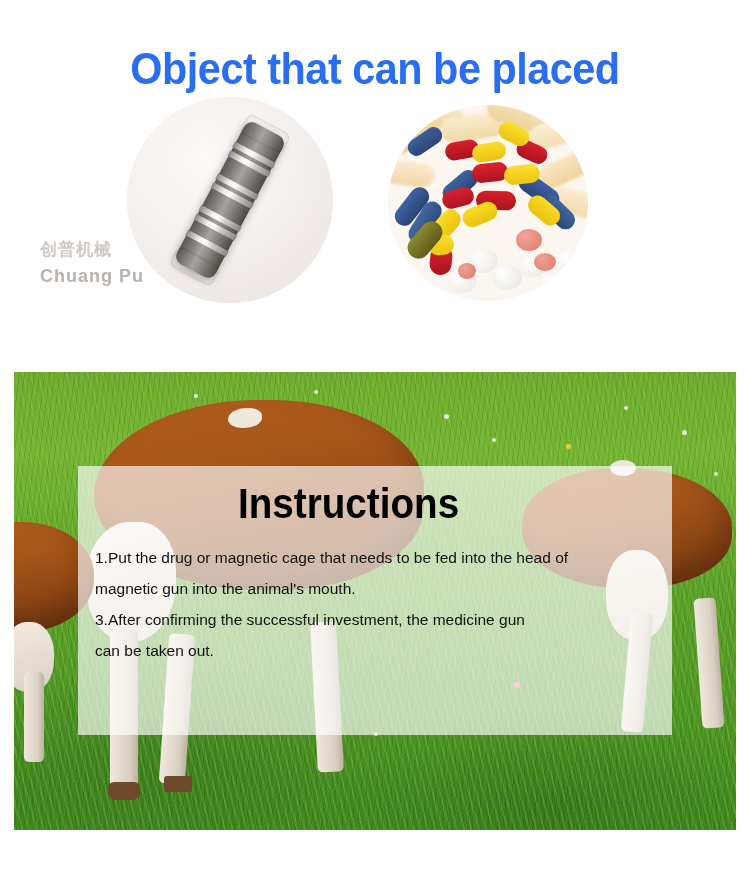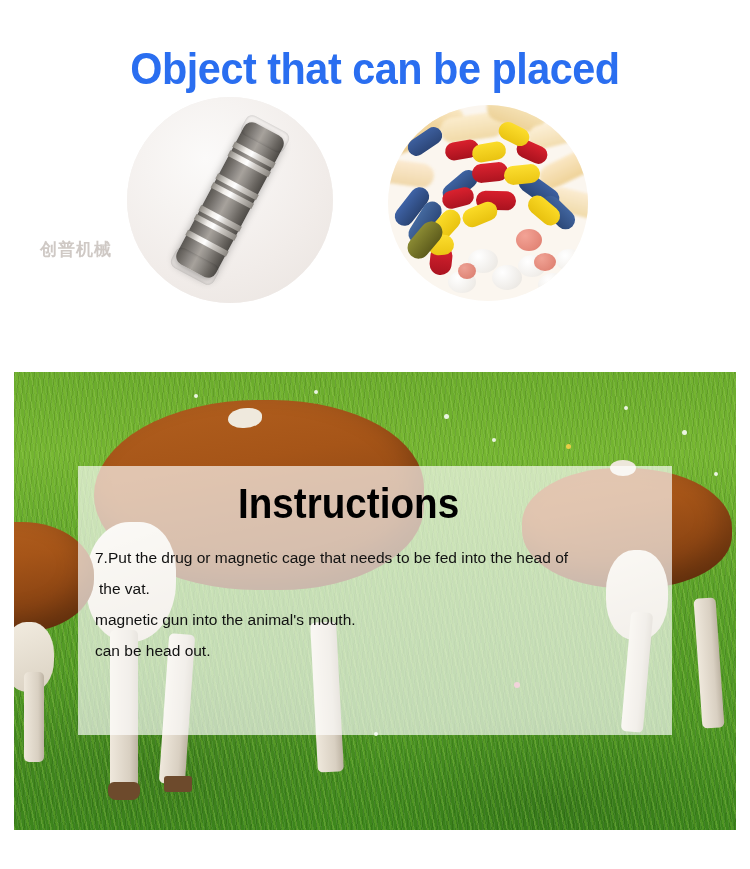--- a/index.html
+++ b/index.html
@@ -166,20 +166,21 @@
         <div class="band" style="top:62px;"></div>
         <div class="band" style="top:72px;"></div>
         <div class="band" style="top:98px;"></div>
         <div class="band" style="top:108px;"></div>
         <div class="band" style="top:126px;"></div>
       </div>
     </div>
 
     <div class="watermark">
       <div class="wm-cn">创普机械</div>
+      <div class="wm-en">Chuang Pu</div>
     </div>
 
     <div class="circle circle-right">
       <div class="pills">
 
         <div class="pill" style="left:-8px;top:18px;width:62px;height:26px;transform:rotate(-22deg);background:linear-gradient(180deg,#f6dfae,#e9c889);filter:blur(1.4px);"></div>
         <div class="pill" style="left:18px;top:-2px;width:58px;height:24px;transform:rotate(12deg);background:linear-gradient(180deg,#fae9c6,#eed39a);filter:blur(1.6px);"></div>
         <div class="pill" style="left:52px;top:10px;width:64px;height:25px;transform:rotate(-8deg);background:linear-gradient(180deg,#fbeccd,#f0d9a6);filter:blur(1.5px);"></div>
         <div class="pill" style="left:98px;top:-4px;width:60px;height:26px;transform:rotate(20deg);background:linear-gradient(180deg,#f8e6bd,#ecd197);filter:blur(1.7px);"></div>
         <div class="pill" style="left:140px;top:16px;width:58px;height:24px;transform:rotate(-14deg);background:linear-gradient(180deg,#fcf0d8,#f2dcae);filter:blur(1.6px);"></div>
@@ -267,21 +268,21 @@
 
     <div class="cow">
       <div class="cow-body" style="left:-70px;top:150px;width:150px;height:110px;border-radius:48%;"></div>
       <div class="cow-white" style="left:-10px;top:250px;width:50px;height:70px;border-radius:45%;background:linear-gradient(160deg,#f2ece0,#dad1c2);"></div>
       <div class="cow-leg" style="left:10px;top:300px;width:20px;height:90px;"></div>
     </div>
 
     <div class="overlay" style="left:64px;top:94px;width:594px;height:269px;">
       <div class="ins-title">Instructions</div>
       <div class="ins-steps">
-        <p>7.Put the drug or magnetic cage that needs to be fed into the head of</p>
-        <p class="indent"> the vat.</p>
+        <p>1.Put the drug or magnetic cage that needs to be fed into the head of</p>
         <p>magnetic gun into the animal's mouth.</p>
-        <p>can be head out.</p>
+        <p>3.After confirming the successful investment, the medicine gun</p>
+        <p>can be taken out.</p>
       </div>
     </div>
   </div>
 
 </div>
 
 </body></html>

